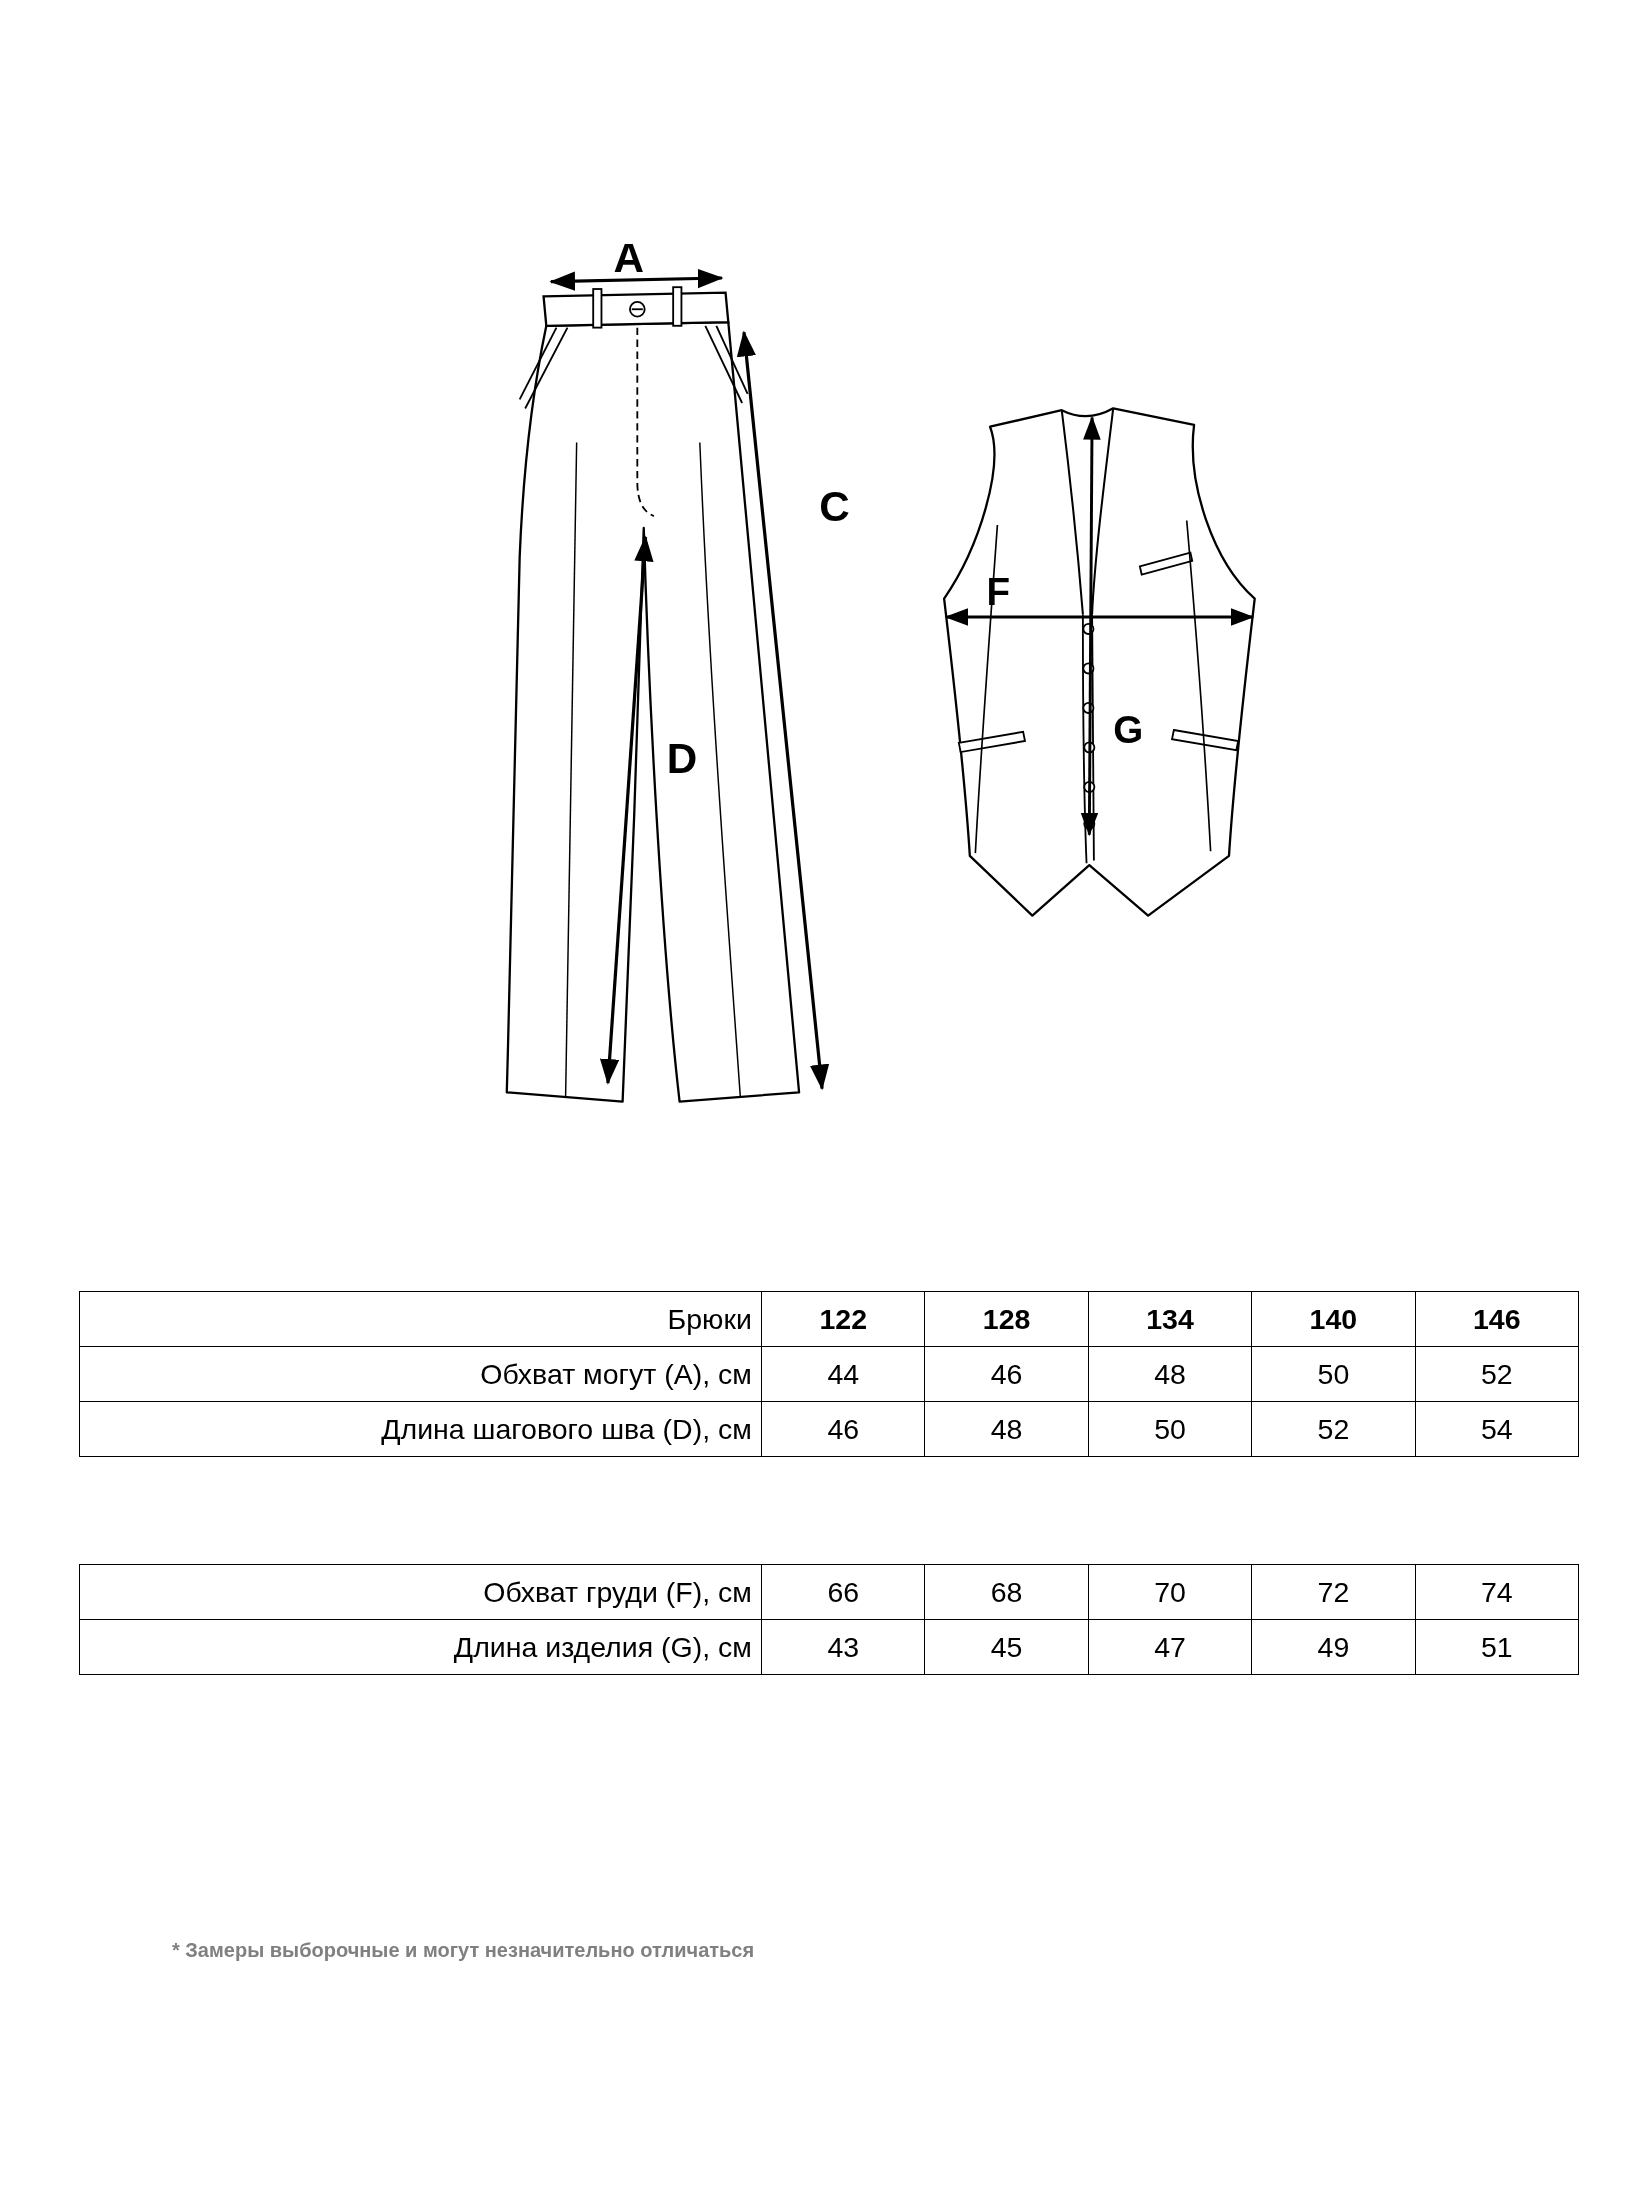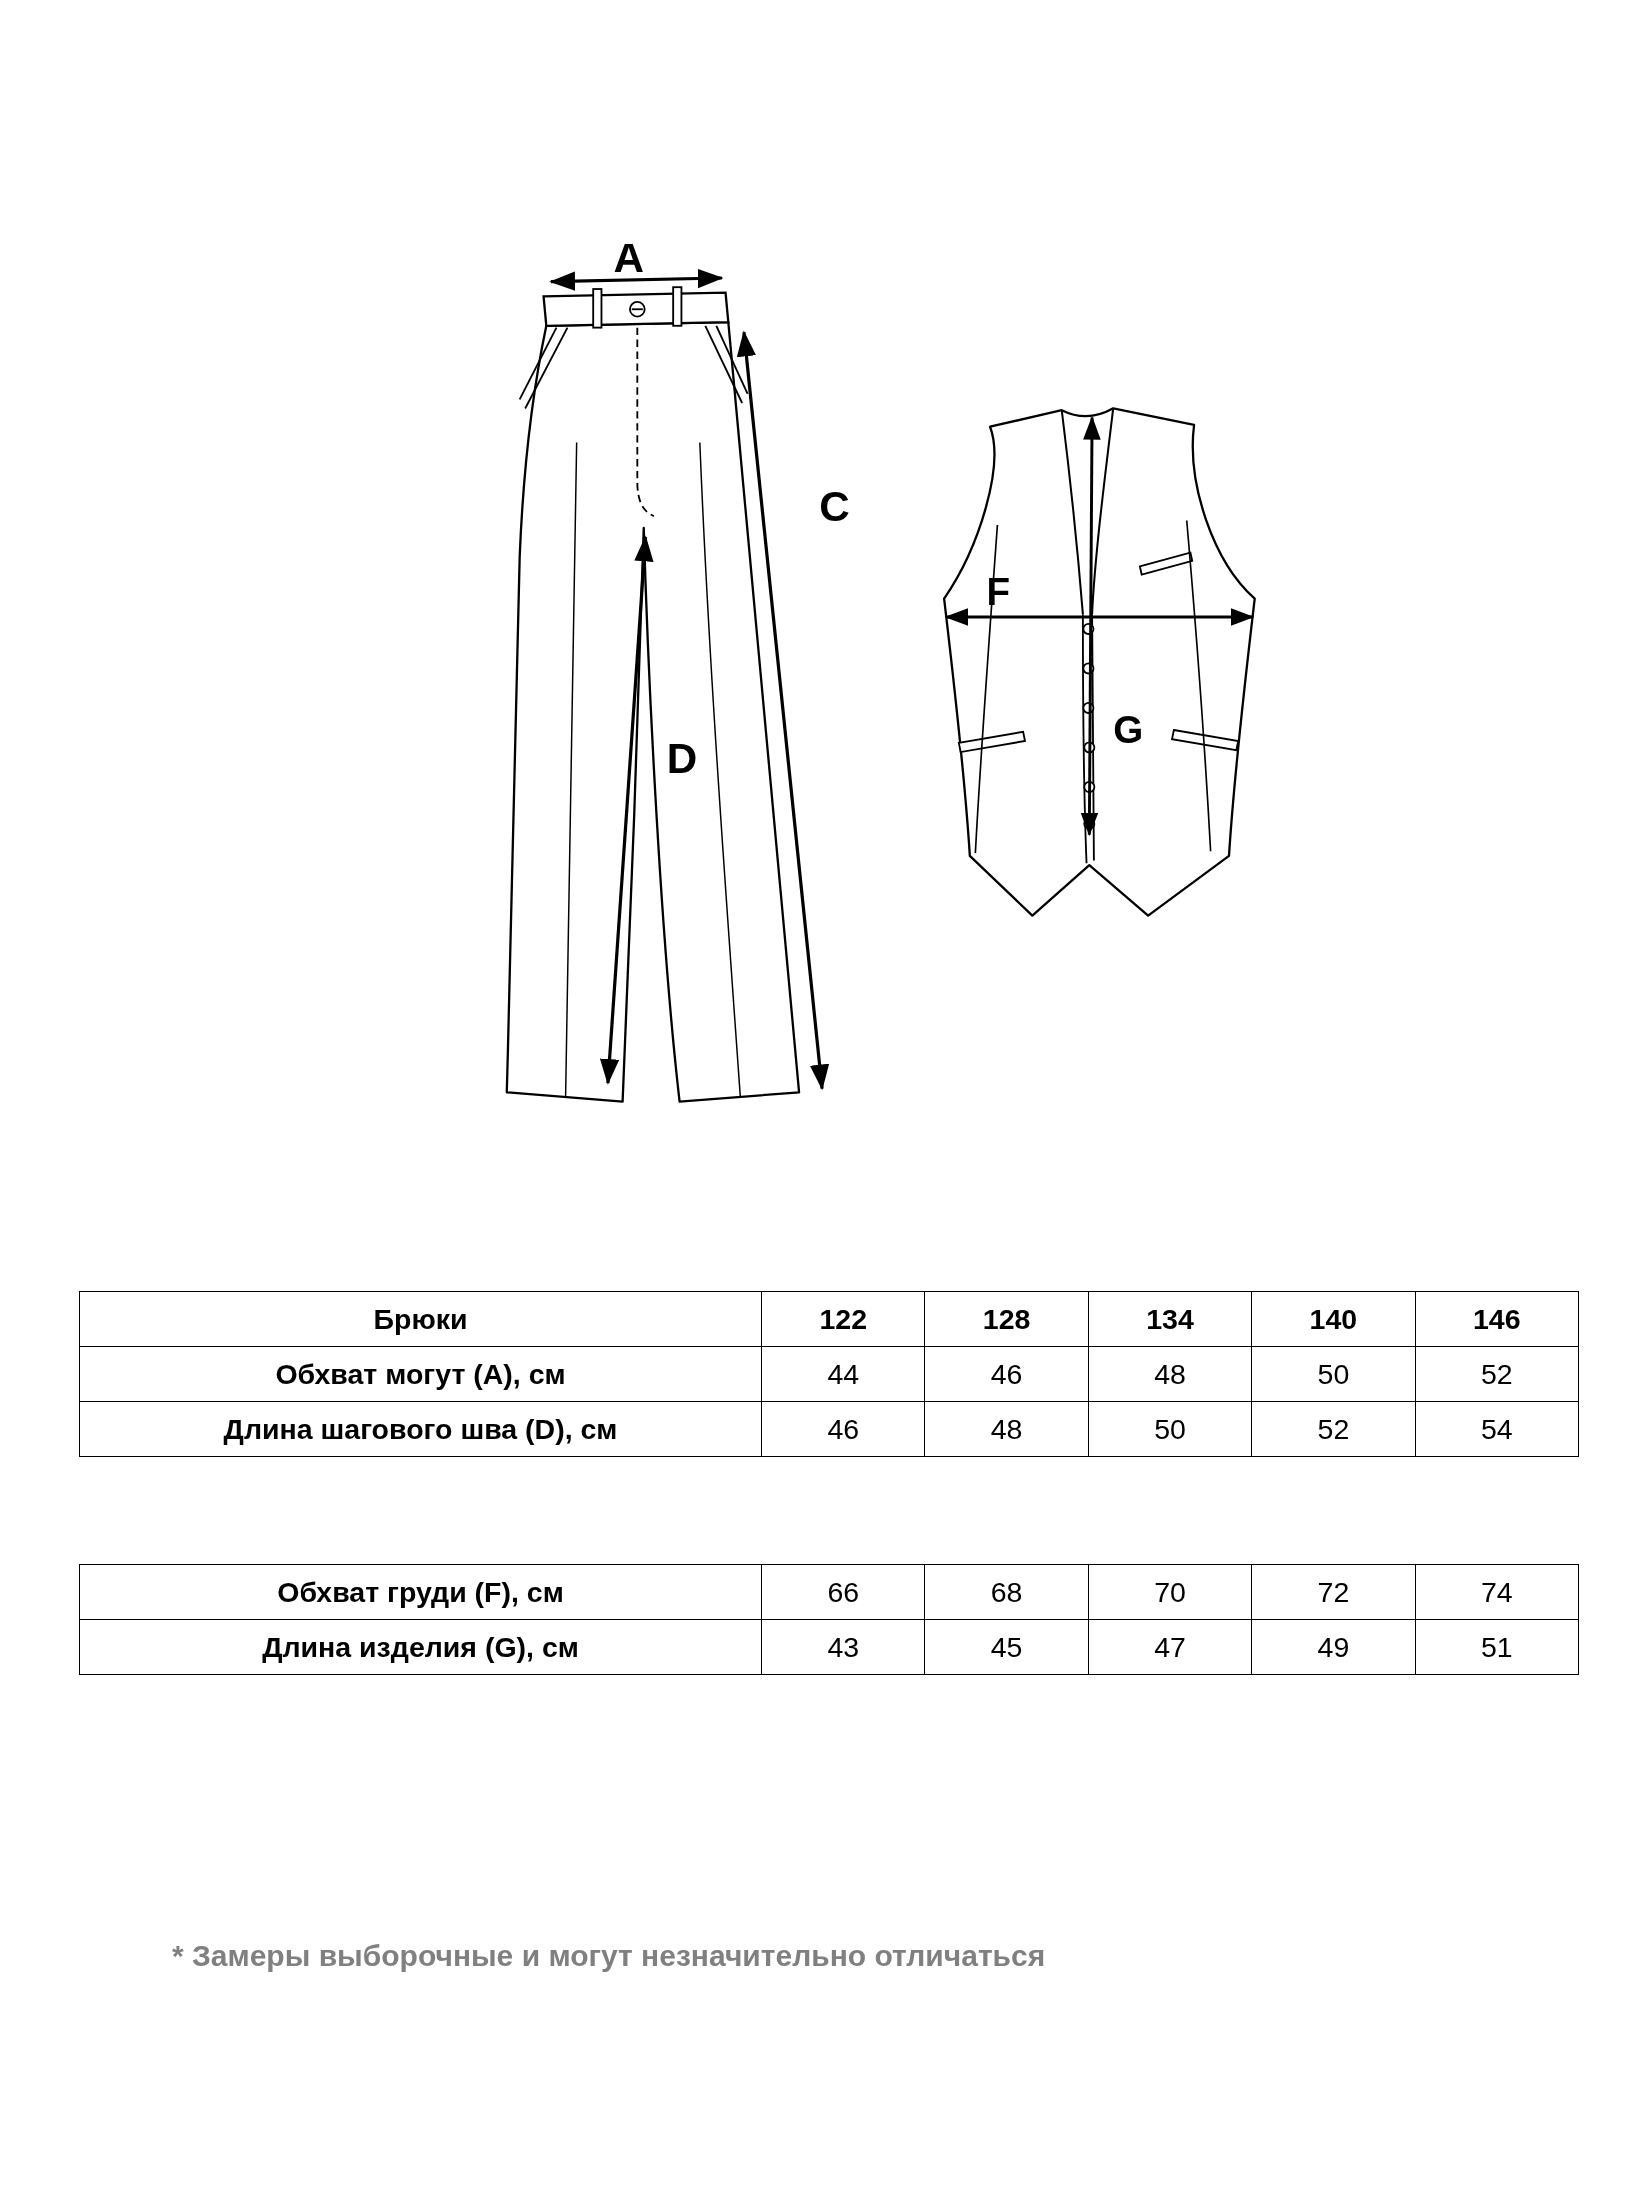--- a/index.html
+++ b/index.html
@@ -11,25 +11,25 @@
 
   .m-label { font: 700 46px "Liberation Sans", "DejaVu Sans", sans-serif; fill: #000; }
   .m-label-sm { font: 700 42px "Liberation Sans", "DejaVu Sans", sans-serif; fill: #000; }
 
   .tables-wrap { position: absolute; left: 79px; width: 1500px; }
   table.size-table { border-collapse: collapse; width: 1500px; table-layout: fixed;
                      font-size: 28.5px; color: #000; }
   .size-table th, .size-table td { border: 1.8px solid #000; height: 54px; text-align: center;
                                    padding: 0 9.2px; font-weight: 400; overflow: hidden; white-space: nowrap; }
   .size-table th { font-weight: 700; }
-  .size-table .label-col { text-align: center; font-weight: 700; }
+  .size-table .label-col { text-align: right; font-weight: 400; }
   .c-label { width: 45.5%; }
   .c-size { width: 10.9%; }
 
-  .footnote { position: absolute; left: 172px; top: 1939px; font-size: 30px; font-weight: 700; color: #808080; }
+  .footnote { position: absolute; left: 172px; top: 1939px; font-size: 20px; font-weight: 700; color: #808080; }
 </style>
 </head>
 <body>
 
 <div class="page">
 
   <div class="fig" style="left:459px; top:244px;">
     <svg width="432" height="875" viewBox="0 0 470 950">
       <defs>
         <marker id="arr-t" markerWidth="9" markerHeight="8" refX="7.5" refY="3" orient="auto-start-reverse" markerUnits="strokeWidth">

